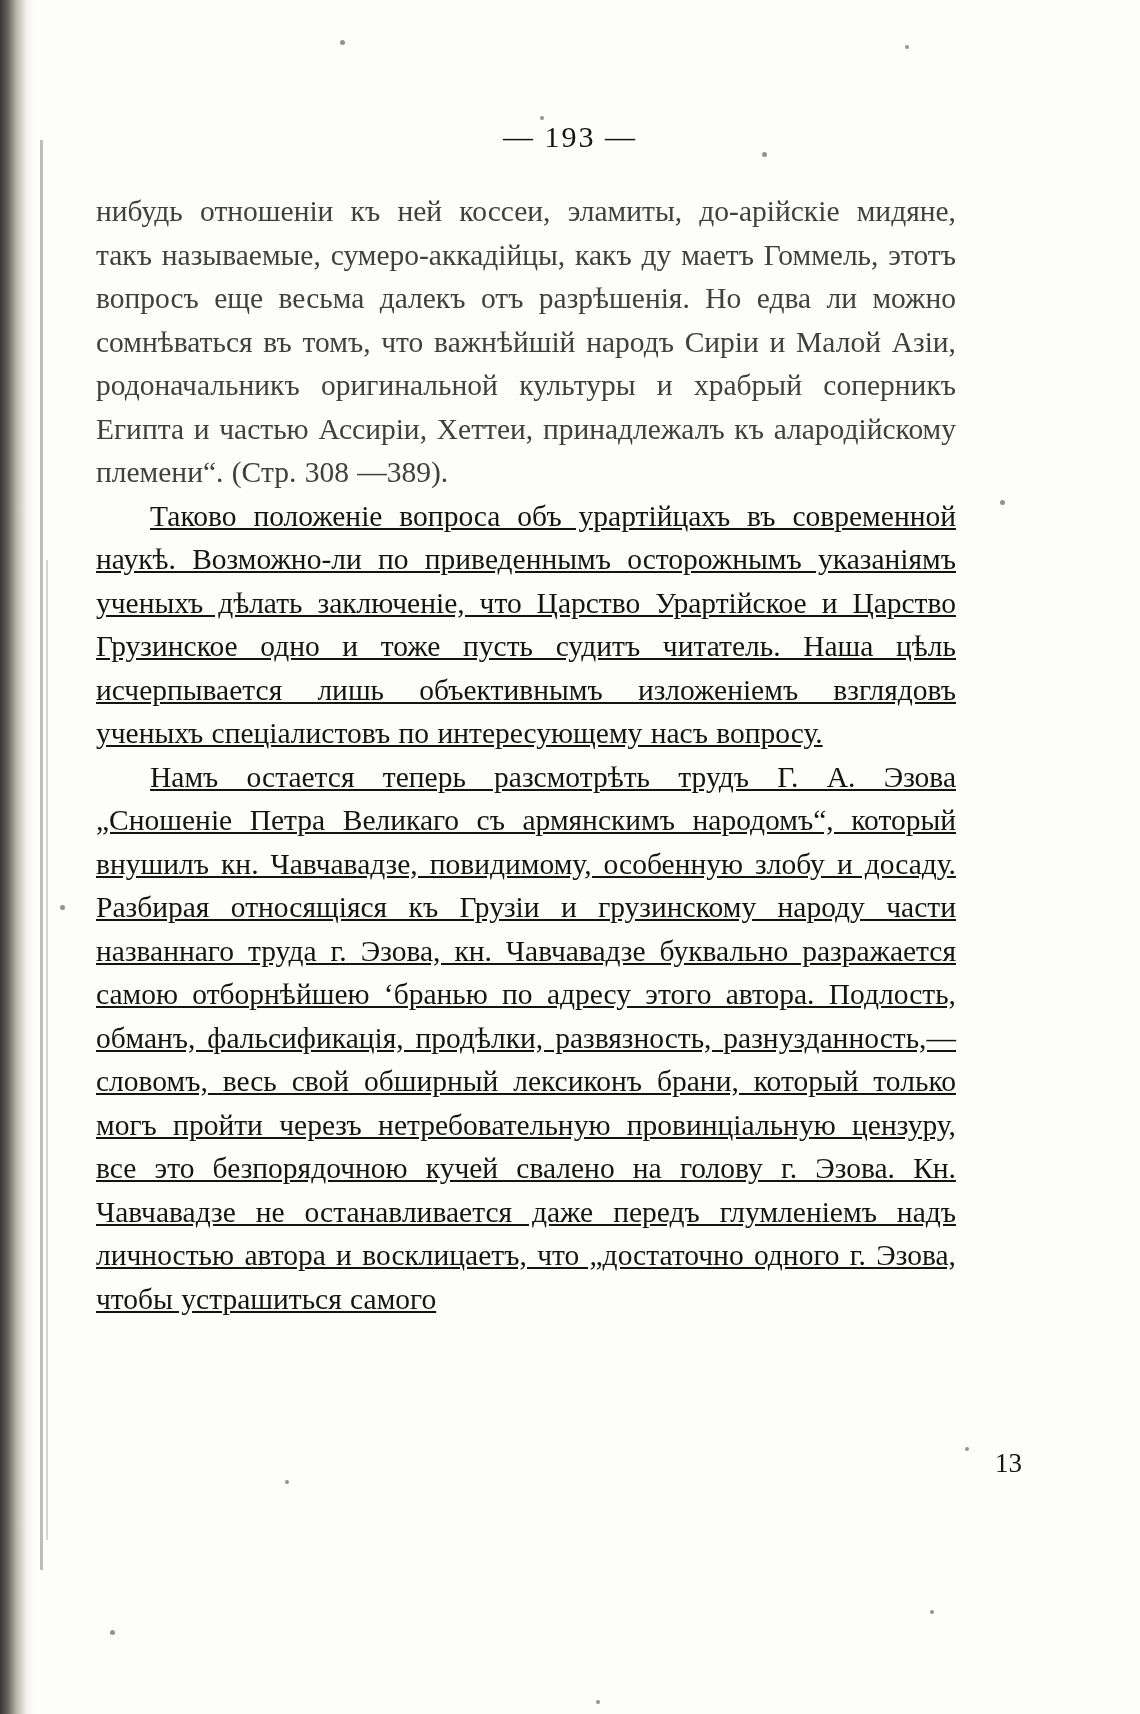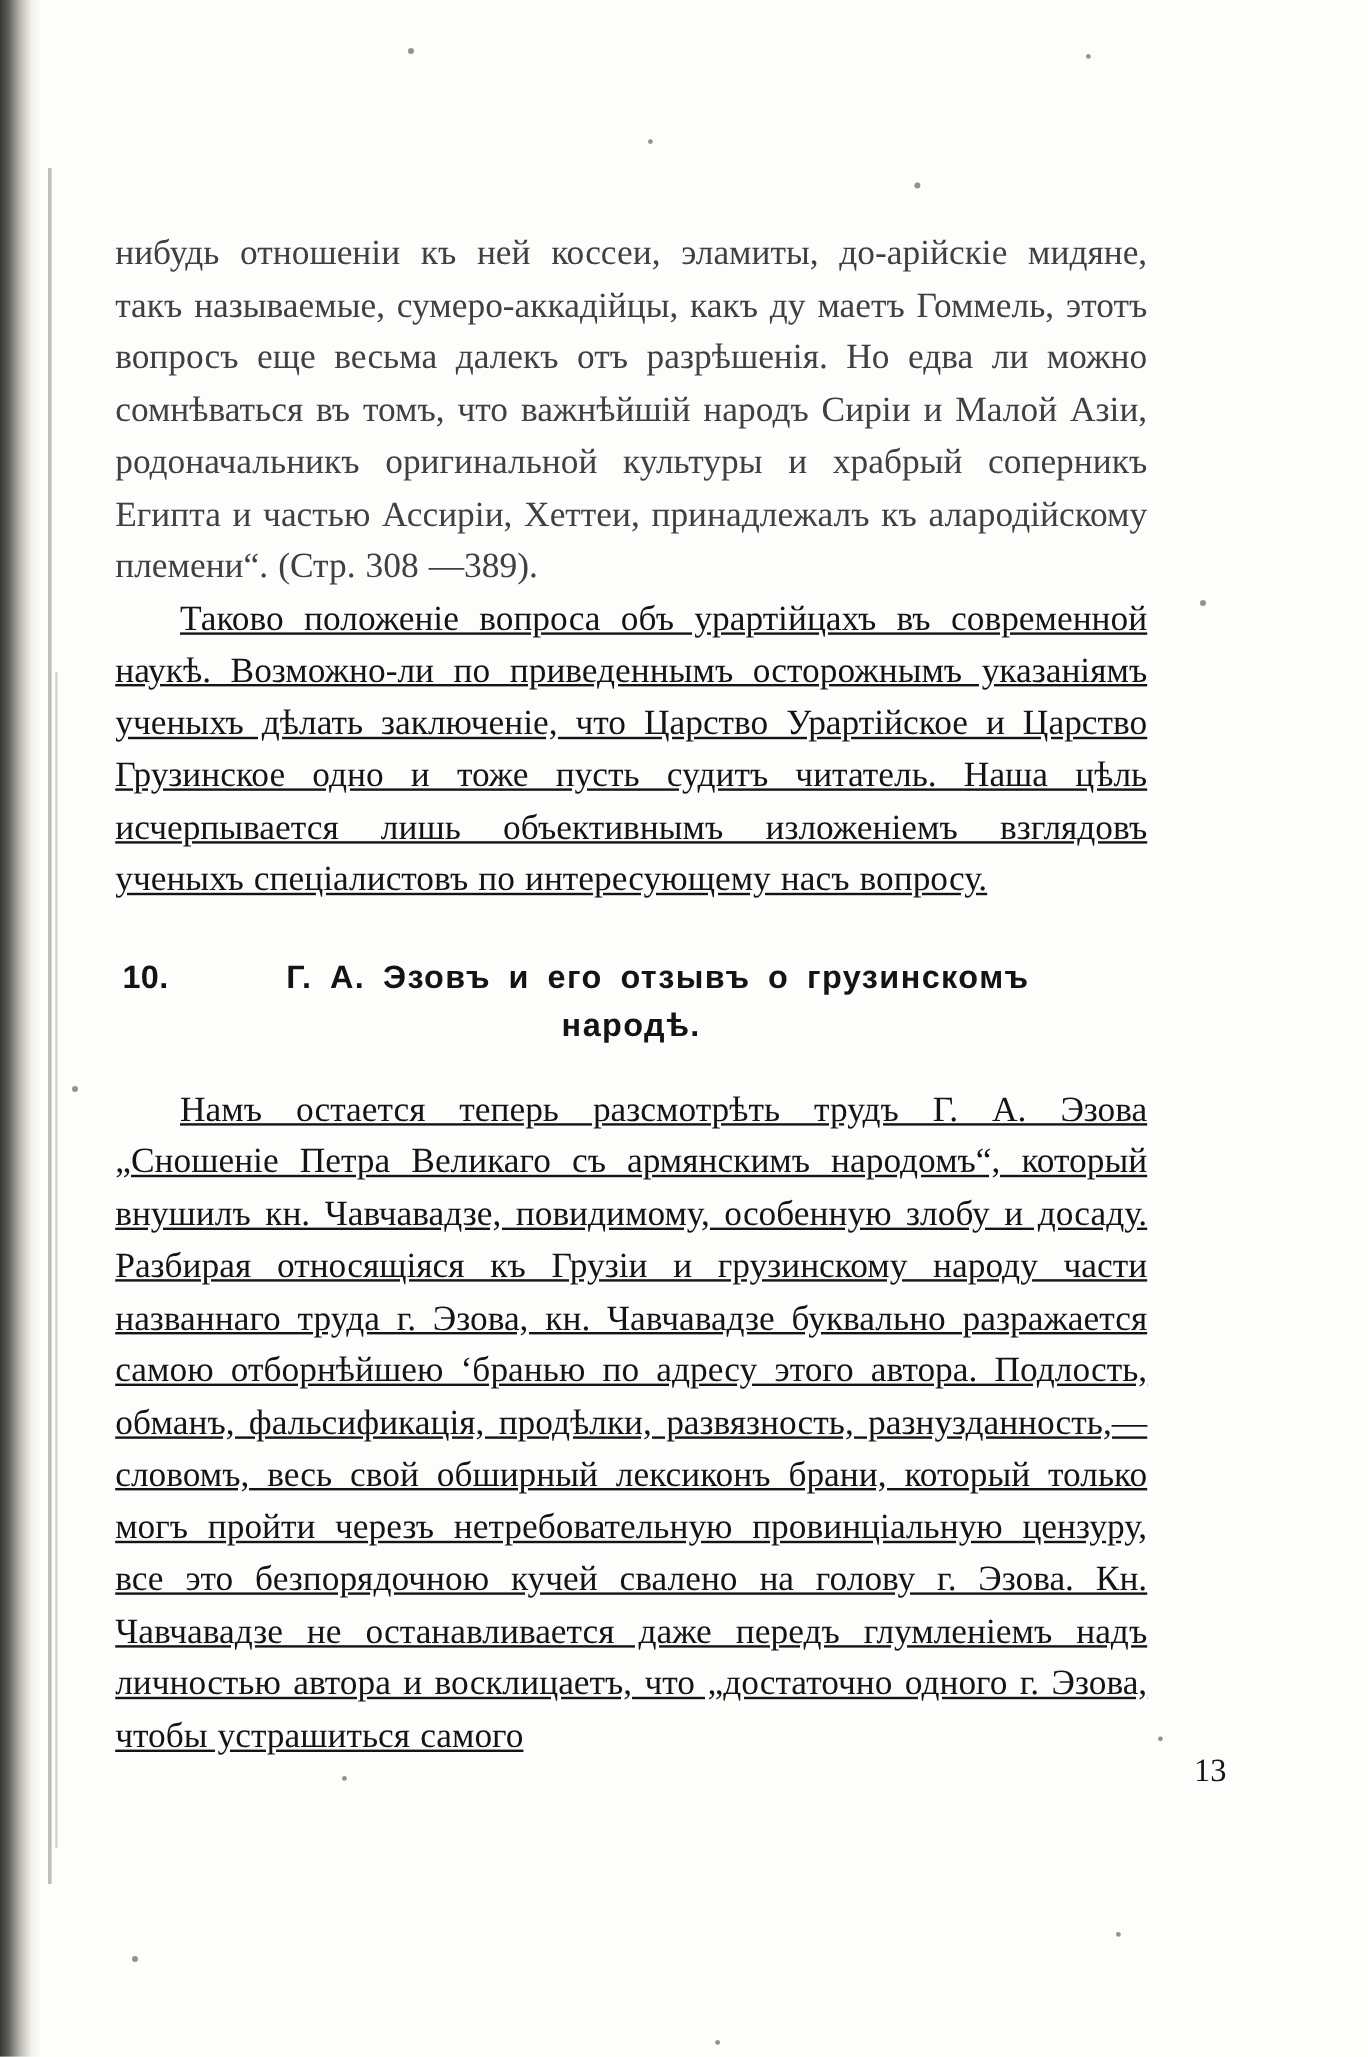--- a/index.html
+++ b/index.html
@@ -120,21 +120,20 @@
     display: block;
     letter-spacing: 1.2px;
   }
 
   .signature {
     position: absolute;
     right: 118px;
     top: 1448px;
     font-size: 27px;
     font-family: "Liberation Serif", serif;
-    margin-top: 12px;
   }
 
   
   .faded { color: #404040; }
 </style>
 </head>
 <body>
 
 <div class="scan"></div>
 <div class="gutter-shadow"></div>
@@ -148,32 +147,28 @@
 <div class="speck" style="left:1000px; top:500px; width:5px; height:5px;"></div>
 <div class="speck" style="left:60px; top:905px; width:5px; height:5px;"></div>
 <div class="speck" style="left:285px; top:1480px; width:4px; height:4px;"></div>
 <div class="speck" style="left:965px; top:1447px; width:4px; height:4px;"></div>
 <div class="speck" style="left:110px; top:1630px; width:5px; height:5px;"></div>
 <div class="speck" style="left:596px; top:1700px; width:4px; height:4px;"></div>
 <div class="speck" style="left:930px; top:1610px; width:4px; height:4px;"></div>
 
 <div class="page">
 
+  <div class="folio">— 193 —</div>
 
   <div class="content">
 
     <p class="body faded">нибудь отношеніи къ ней коссеи, эламиты, до-арійскіе мидяне, такъ называемые, сумеро-аккадійцы, какъ ду маетъ Гоммель,   этотъ вопросъ еще весьма далекъ отъ разрѣшенія. Но едва ли можно сомнѣваться въ томъ, что важнѣйшій народъ Сиріи и Малой Азіи, родоначальникъ оригинальной культуры и храбрый соперникъ Египта и частью Ассиріи, Хеттеи, принадлежалъ къ алародійскому племени“. (Стр. 308 —389).</p>
 
     <p class="body indent">Таково положеніе вопроса объ урартійцахъ въ современной наукѣ. Возможно-ли по приведеннымъ осторожнымъ указаніямъ ученыхъ дѣлать заключеніе, что Царство Урартійское и Царство Грузинское одно и тоже  пусть судитъ читатель. Наша цѣль  исчерпывается лишь объективнымъ изложеніемъ взглядовъ ученыхъ спеціалистовъ по интересующему насъ вопросу.</p>
 
-    <div class="heading">
-      <span class="num">10.</span>
-      <span class="line1">Г. А. Эзовъ и его отзывъ о грузинскомъ</span>
-      <span class="line2">народѣ.</span>
-    </div>
 
     <p class="body indent">Намъ остается теперь разсмотрѣть трудъ Г. А. Эзова „Сношеніе Петра Великаго съ армянскимъ народомъ“, который внушилъ кн. Чавчавадзе, повидимому, особенную злобу и досаду. Разбирая относящіяся къ Грузіи и грузинскому народу части названнаго труда г. Эзова, кн. Чавчавадзе буквально разражается самою отборнѣйшею ‘бранью по адресу этого автора. Подлость, обманъ, фальсификація, продѣлки, развязность, разнузданность,—словомъ, весь свой обширный лексиконъ брани, который только могъ пройти черезъ нетребовательную провинціальную цензуру,  все это безпорядочною кучей свалено на голову г. Эзова. Кн. Чавчавадзе не останавливается даже передъ глумленіемъ надъ личностью автора и восклицаетъ, что „достаточно одного г. Эзова, чтобы устрашиться самого</p>
 
   </div>
 
   <div class="signature">13</div>
 
 </div>
 
 </body></html>

